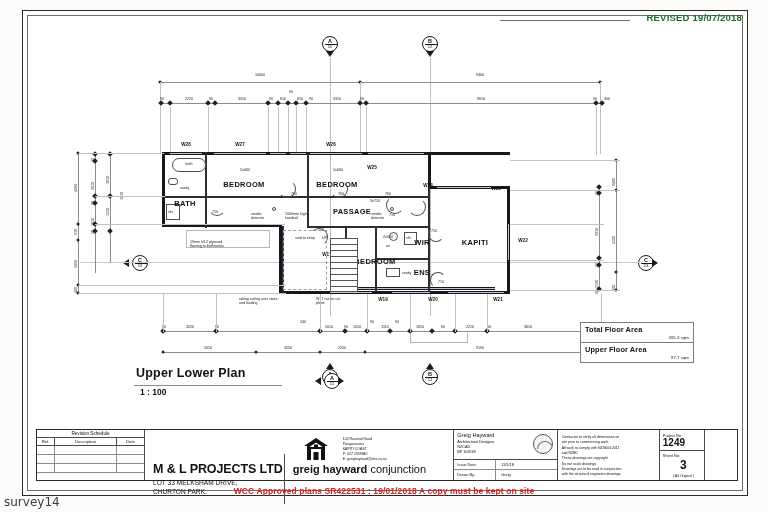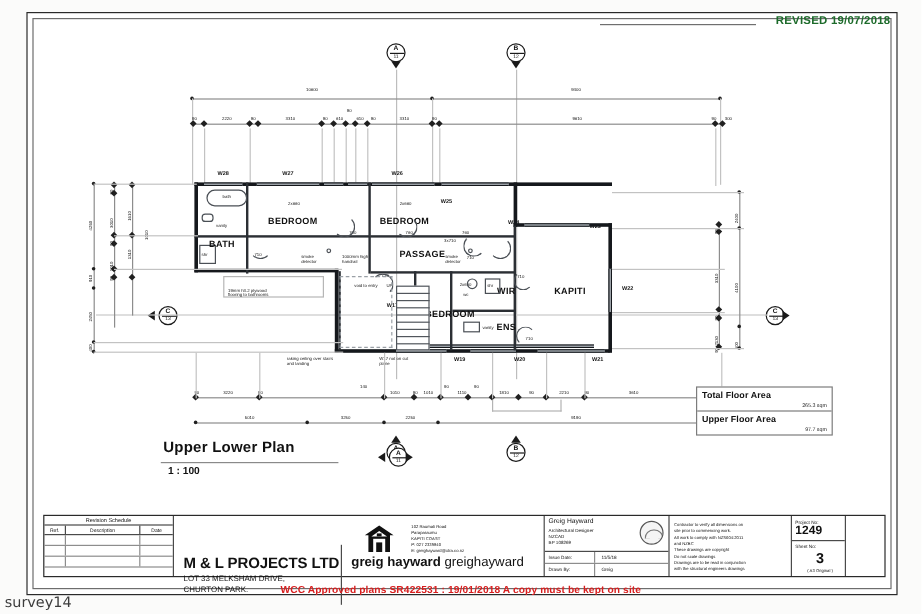--- a/index.html
+++ b/index.html
@@ -766,21 +766,21 @@
     </div>
 
     <div class="tb-cell logo">
       <svg class="logo-mark" viewBox="0 0 26 24">
         <path d="M13 1 L25 9 L22 9 L22 23 L4 23 L4 9 L1 9 Z" fill="#111"></path>
         <rect x="8" y="12" width="10" height="11" fill="#fff"></rect>
         <rect x="10.5" y="15" width="5" height="8" fill="#111"></rect>
         <path d="M13 5.5 L19.5 10 L6.5 10 Z" fill="#fff"></path>
         <rect x="11" y="7.5" width="4" height="2.5" fill="#111"></rect>
       </svg>
-      <div class="logo-word"><span style="font-weight:bold">greig hayward</span> <span>greighayward</span></div>
+      <div class="logo-word"><span style="font-weight:bold">greig hayward</span> <span>conjunction</span></div>
       <div class="logo-addr">
         <div>102 Raumati Road</div>
         <div>Paraparaumu</div>
         <div>KAPITI COAST</div>
         <div>P: 027 2339840</div>
         <div>E: greighayward@xtra.co.nz</div>
       </div>
     </div>
 
     <div class="tb-cell designer">

